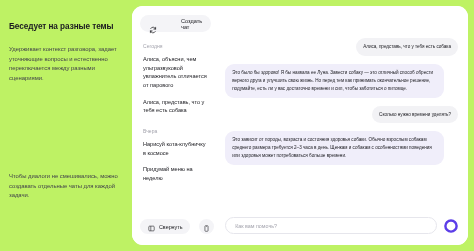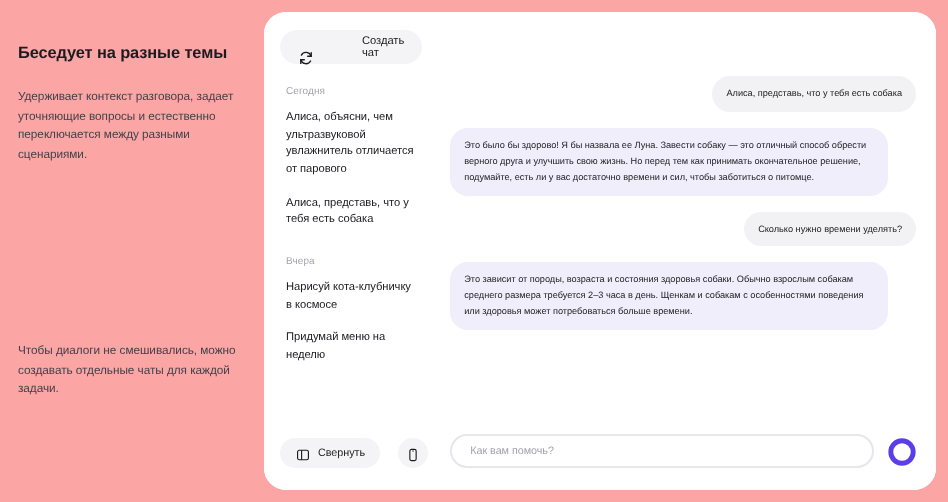--- a/index.html
+++ b/index.html
@@ -2,21 +2,21 @@
 <html><head>
 <meta charset="utf-8">
 <style>
   * { box-sizing: border-box; margin: 0; padding: 0; }
   html, body {
     width: 474px; height: 251px;
     font-family: "Liberation Sans", sans-serif;
     background: #eceef5;
     overflow: hidden;
   }
-  .stage { position: relative; width: 474px; height: 251px; background: #fca5a5; }
+  .stage { position: relative; width: 474px; height: 251px; background: #bef264; }
 
   
   .left-panel {
     position: absolute; left: 0; top: 0; width: 130px; height: 251px;
     padding: 22px 9px 0 9px;
   }
   .left-title {
     font-size: 8.2px; font-weight: bold; color: #1b1b20;
     line-height: 1.25; letter-spacing: -0.05px; margin-bottom: 13px;
   }

